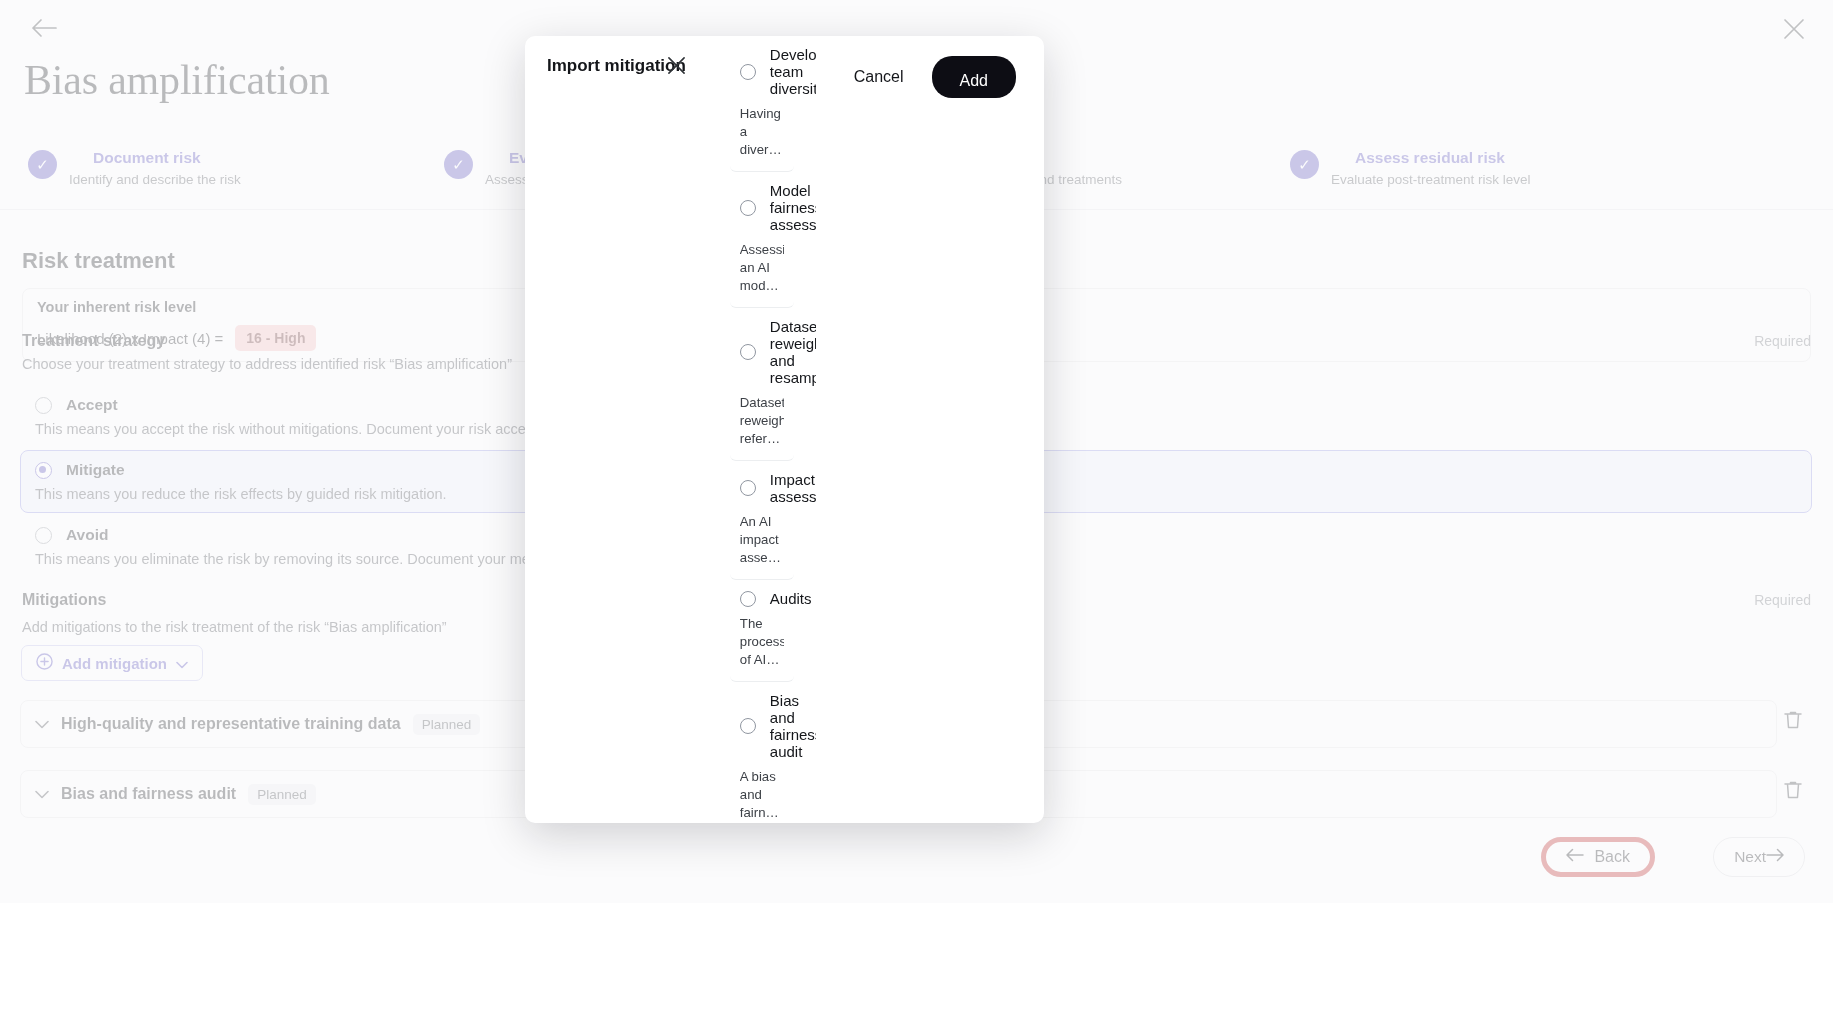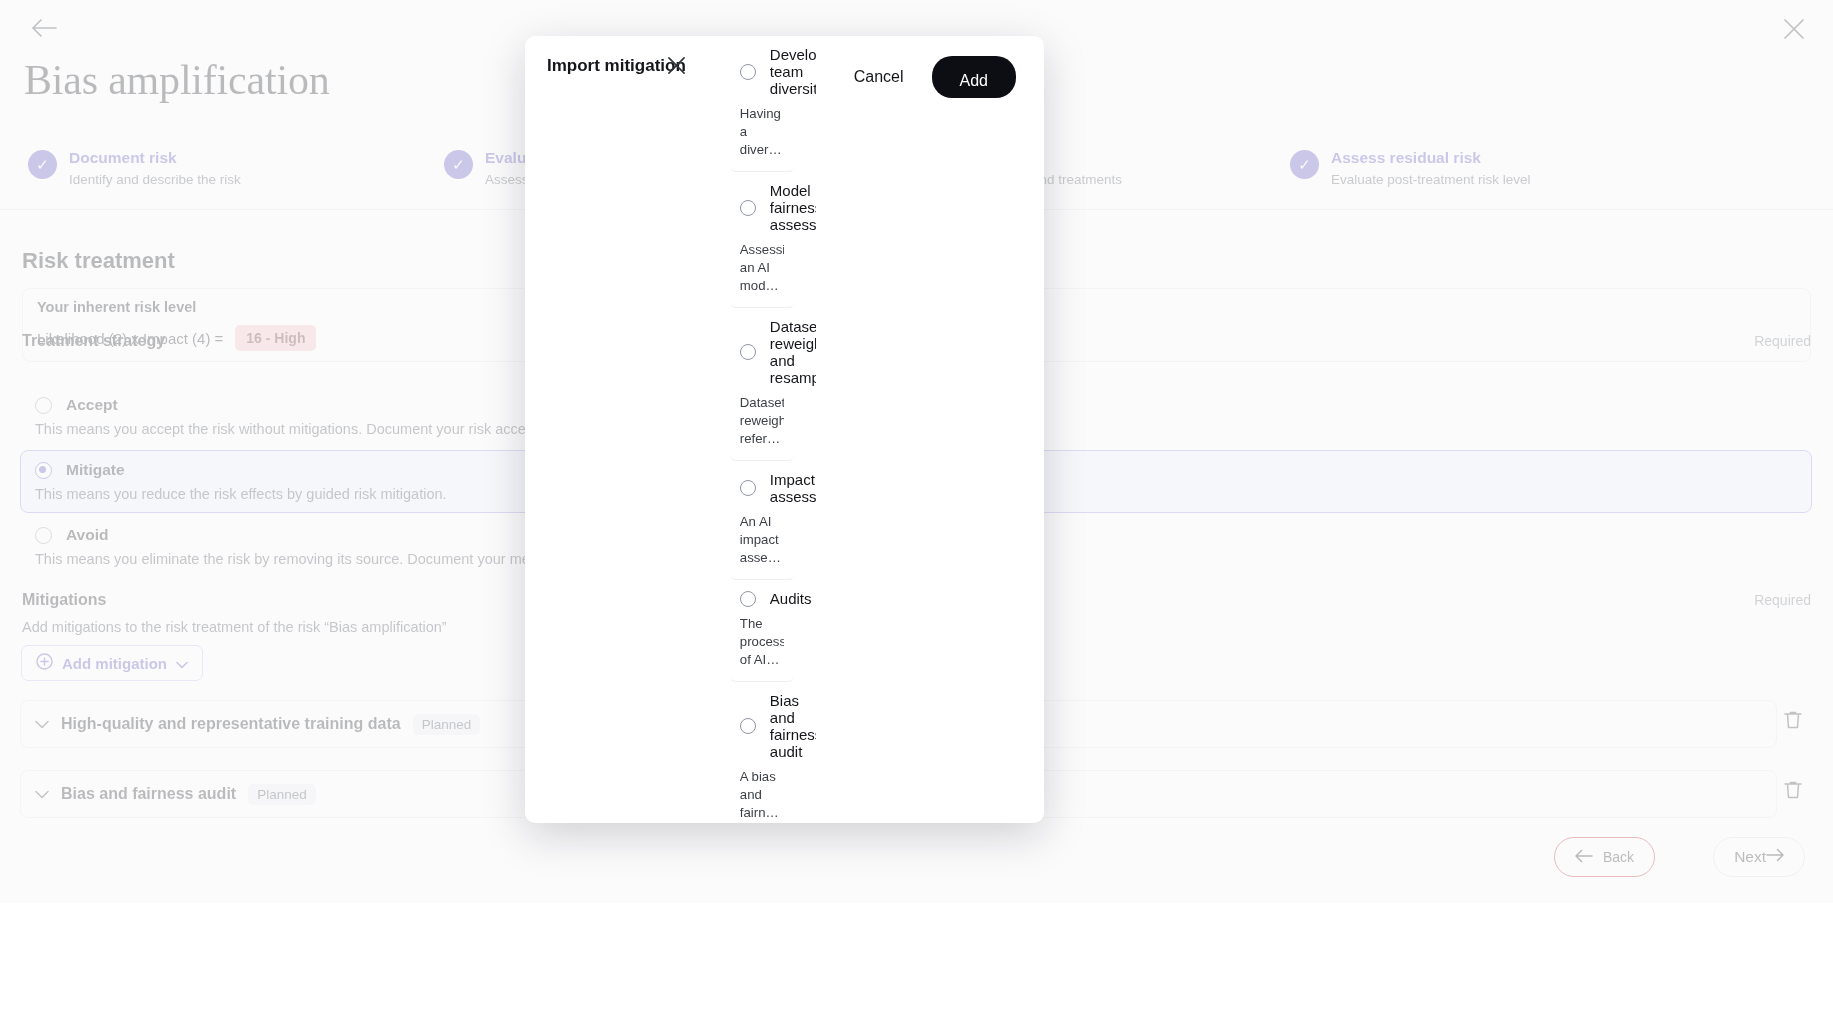--- a/index.html
+++ b/index.html
@@ -51,21 +51,21 @@
     position: absolute; top: 0;
     display: flex; align-items: flex-start; gap: 12px;
   }
   .step-check {
     width: 29px; height: 29px; border-radius: 50%;
     background: #4f46b8; color: #fff;
     display: flex; align-items: center; justify-content: center;
     font-size: 15px; flex: 0 0 auto; margin-top: 2px;
   }
   .step-text { display: flex; flex-direction: column; }
-  .step-title { font-size: 15.5px; color: #4f46b8; font-weight: 600; line-height: 20px; }
+  .step-title { font-size: 15.5px; color: #4f46b8; font-weight: 600; line-height: 20px; margin-left: 24px; }
   .step-sub { font-size: 13.5px; color: #4b4f55; line-height: 20px; margin-top: 2px; }
 
   
   .section-title {
     position: absolute; left: 22px; top: 248px;
     font-size: 22px; font-weight: 700; color: #14161a;
   }
 
   .inherent-box {
     position: absolute; left: 22px; top: 288px;
@@ -145,23 +145,23 @@
   }
   .trash {
     position: absolute; right: 26px; width: 26px; height: 26px;
     color: #2f3337; cursor: pointer;
   }
 
   
   .btn-back {
     position: absolute; right: 178px; bottom: 26px;
     height: 40px; padding: 0 20px;
-    border: 1px solid #b91c1c; border-radius: 20px; background: #fff;
+    border: 5px solid #b91c1c; border-radius: 20px; background: #fff;
     display: flex; align-items: center; gap: 10px;
-    font-size: 14px; color: #14161a; cursor: pointer;
+    font-size: 16px; color: #14161a; cursor: pointer;
   }
   .btn-next {
     position: absolute; right: 28px; bottom: 26px;
     height: 40px; padding: 0 20px;
     border: 1px solid #d6d7da; border-radius: 20px; background: #fff;
     display: flex; align-items: center; 
     font-size: 15.5px; color: #14161a; cursor: pointer;
   }
 
   
@@ -285,20 +285,21 @@
   <div class="inherent-box">
     <div class="inherent-label">Your inherent risk level</div>
     <div class="inherent-row">
       <span class="inherent-formula">Likelihood (2) x Impact (4) =</span>
       <span class="risk-badge">16 - High</span>
     </div>
   </div>
 
   <div class="block-head" style="top:332px;">Treatment strategy</div>
   <div class="required-tag" style="top:333px;">Required</div>
+  <div class="block-sub" style="top:356px;">Choose your treatment strategy to address identified risk “Bias amplification”</div>
 
   <div class="radio-card" style="top:385px;">
     <div class="radio-row">
       <span class="radio"></span>
       <span class="radio-label">Accept</span>
     </div>
     <div class="radio-desc">This means you accept the risk without mitigations. Document your risk acceptance justification.</div>
   </div>
 
   <div class="radio-card selected" style="top:450px;">

